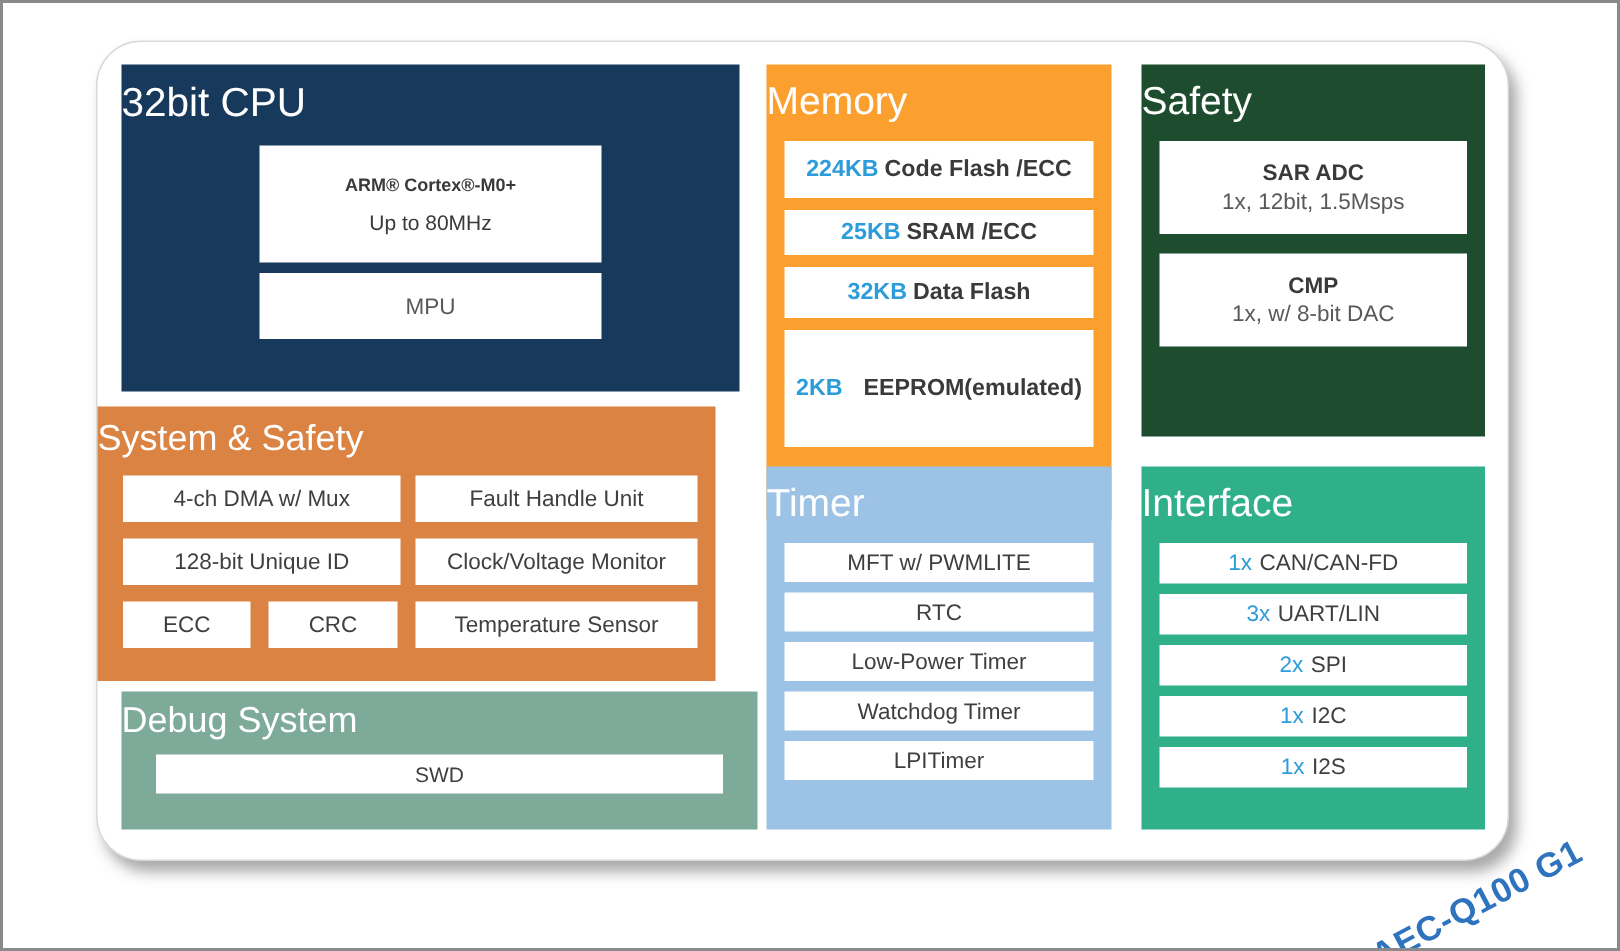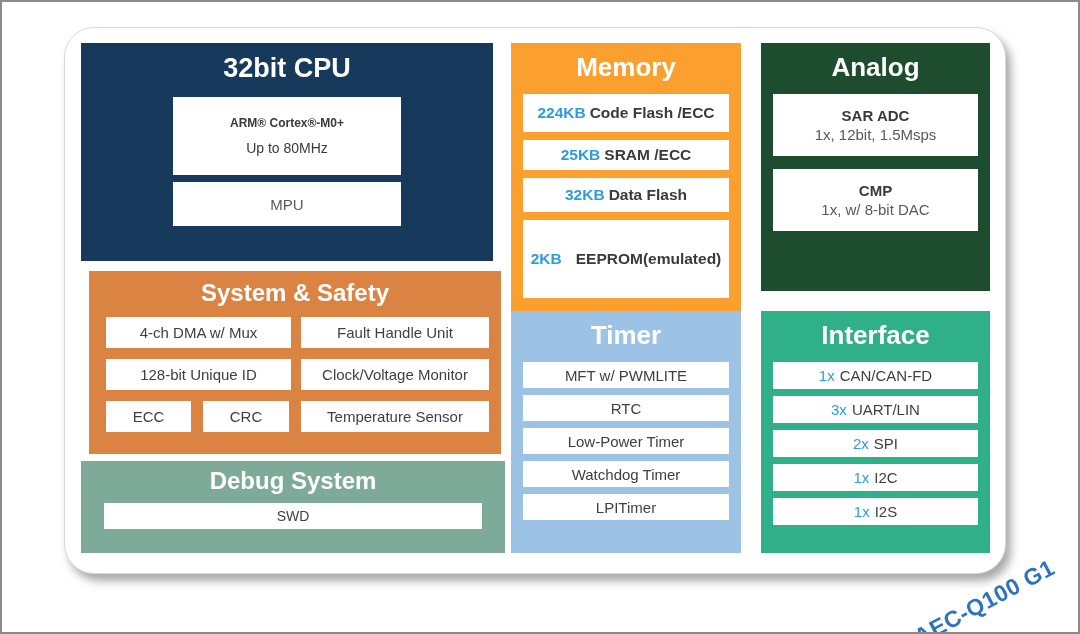--- a/index.html
+++ b/index.html
@@ -7,21 +7,21 @@
     position:relative; width:1080px; height:634px; background:#ffffff;
     box-sizing:border-box; border:2px solid #8a8a8a; overflow:hidden;
     font-family:"Liberation Sans", sans-serif;
   }
   .card {
     position:absolute; left:62px; top:25px; width:940px; height:545px;
     background:#ffffff; border:1px solid #d9d9d9; border-radius:30px;
     box-shadow:5px 7px 9px rgba(85,85,85,0.5);
   }
   .block { position:absolute; box-sizing:border-box; }
-  .block-title { text-align:center; color:#ffffff; font-weight:700; }
+  .block-title { color:#ffffff; font-weight:400; }
   .whitebox { background:#ffffff; display:flex; align-items:center; justify-content:center; text-align:center; }
 
   
   .cpu { left:16px; top:15px; width:412px; height:218px; background:var(--cpu,#17395C); }
   .cpu .block-title { font-size:27px; padding-top:10px; }
   .cpu-core { width:228px; margin:13px auto 0; height:78px; flex-direction:column; gap:10px; }
   .core-l1 { font-size:12px; font-weight:700; color:#3a3a3a; }
   .core-l2 { font-size:14px; font-weight:400; color:#3a3a3a; }
   .cpu-mpu { width:228px; margin:7px auto 0; height:44px; font-size:15px; color:#595959; }
 
@@ -39,21 +39,21 @@
   .mem-item.twoline { flex-direction:row; gap:14px; padding:16px 0; }
 
   
   .analog { left:696px; top:15px; width:229px; height:248px; background:var(--analog,#1D4C2E); }
   .an-items { display:flex; flex-direction:column; gap:13px; margin:11px 12px 0; }
   .an-item { flex-direction:column; min-height:56px; padding:3px 0; gap:2px;text-align:center; }
   .an-name { font-size:15px; font-weight:700; color:#3a3a3a; }
   .an-detail { font-size:15px; color:#595959; }
 
   
-  .sys { left:24px; top:243px; width:412px; height:183px; background:var(--sys,#DB8343); }
+  .sys { left:0; top:243px; width:412px; height:183px; background:var(--sys,#DB8343); }
   .sys .block-title { font-size:24px; padding-top:8px; }
   .sys-grid { display:grid; grid-template-columns:185px 188px; grid-template-rows:repeat(3,31px); gap:11px 10px; margin:10px 0 0 17px; }
   .sys-item { font-size:15px; color:#3f3f3f; }
   .sys-small { display:grid; grid-template-columns:85px 86px; gap:12px; }
 
   
   .debug { left:16px; top:433px; width:424px; height:92px; background:var(--debug,#7EAA9A); }
   .debug .block-title { font-size:24px; padding-top:6px; }
   .debug-box { margin:8px auto 0; width:378px; height:26px; font-size:14px; color:#3f3f3f; }
 
@@ -107,21 +107,21 @@
           <span class="lbl">Data Flash</span>
         </div>
         <div class="whitebox mem-item twoline">
           <span class="qty">2KB</span>
           <span class="lbl">EEPROM(emulated)</span>
         </div>
       </div>
     </section>
 
     <section class="block analog">
-      <div class="block-title">Analog</div>
+      <div class="block-title">Safety</div>
       <div class="an-items">
         <div class="whitebox an-item">
           <div class="an-name">SAR ADC</div>
           <div class="an-detail">1x, 12bit, 1.5Msps</div>
         </div>
         <div class="whitebox an-item">
           <div class="an-name">CMP</div>
           <div class="an-detail">1x, w/ 8-bit DAC</div>
         </div>
       </div>

